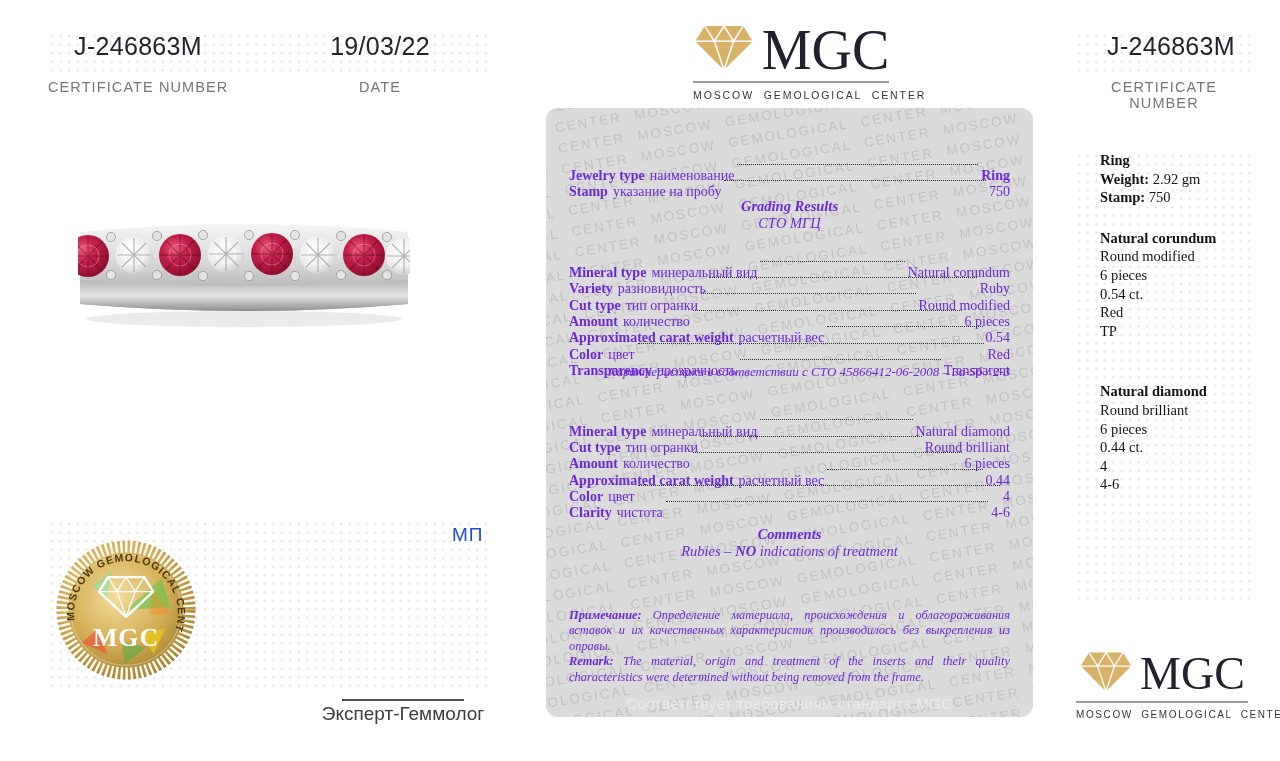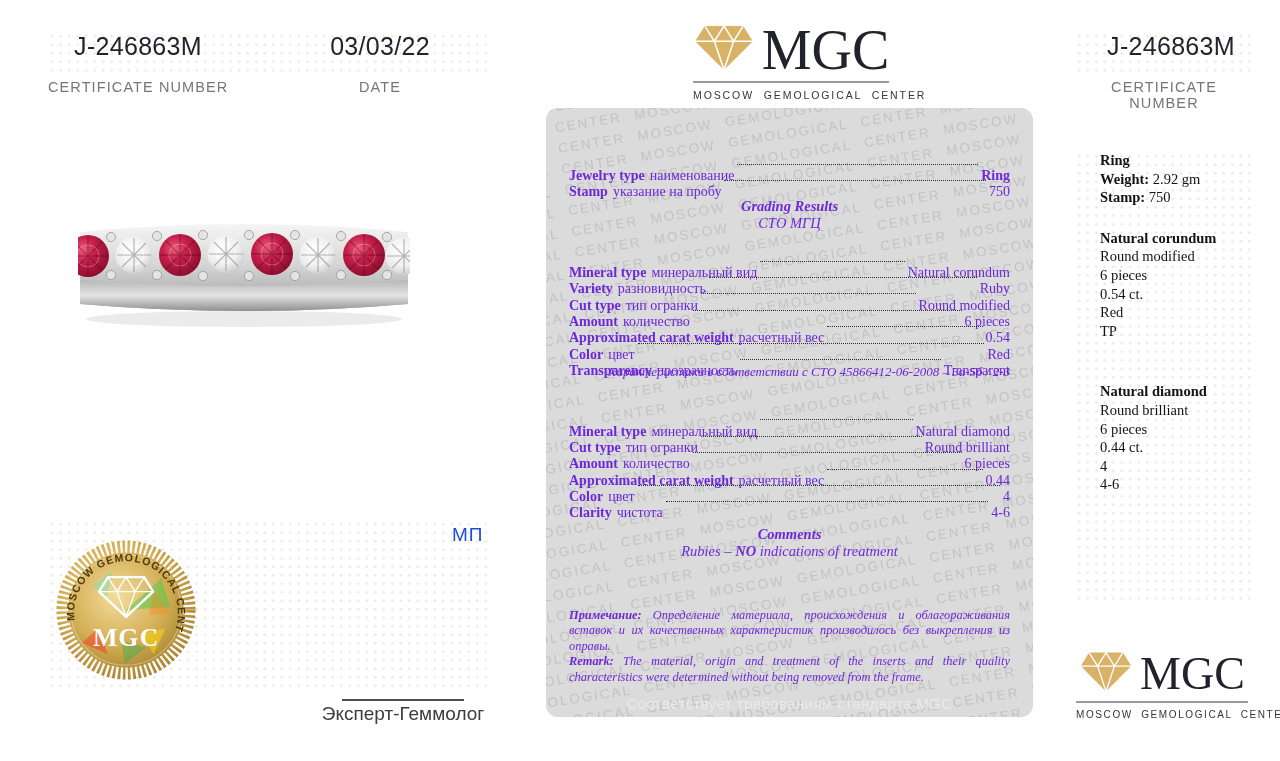--- a/index.html
+++ b/index.html
@@ -68,21 +68,21 @@
 
   .ring-photo{position:absolute;left:78px;top:192px;width:332px;height:140px;}
 </style>
 </head>
 <body>
 
 <div class="page">
 
   <div class="dots-bg" style="left:48px;top:32px;width:440px;height:44px;"></div>
   <div class="cert-num" style="left:48px;top:32px;width:180px;">J-246863M</div>
-  <div class="cert-num" style="left:325px;top:32px;width:110px;">03/03/22</div>
+  <div class="cert-num" style="left:325px;top:32px;width:110px;">19/03/22</div>
   <div class="small-label" style="left:48px;top:79px;">CERTIFICATE NUMBER</div>
   <div class="small-label" style="left:325px;top:79px;width:110px;text-align:center;">DATE</div>
 
   <div class="logo logo-top" style="left:693px;top:22px;width:196px;">
     <div class="logo-row">
       <span>
         <svg width="62" height="50" viewBox="0 0 64 52">
           <path d="M12,3 H52 L62,19 L32,49 L2,19 Z" fill="#D8B266"></path>
           <path d="M2,19 H62 M12,3 L22,19 L32,3 L42,19 L52,3 M22,19 L32,49 L42,19" fill="none" stroke="#ffffff" stroke-width="1.6" stroke-linejoin="round"></path>
         </svg>

